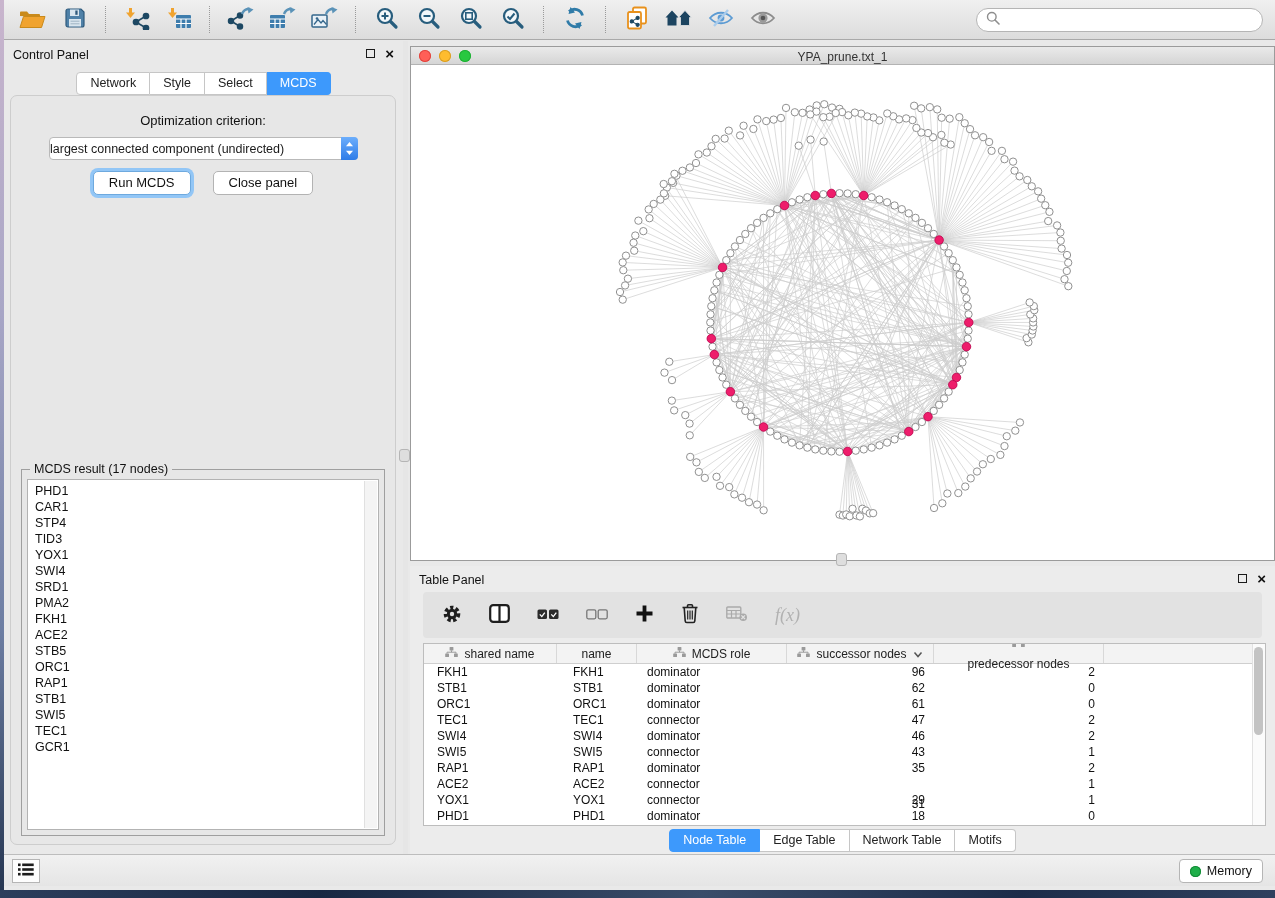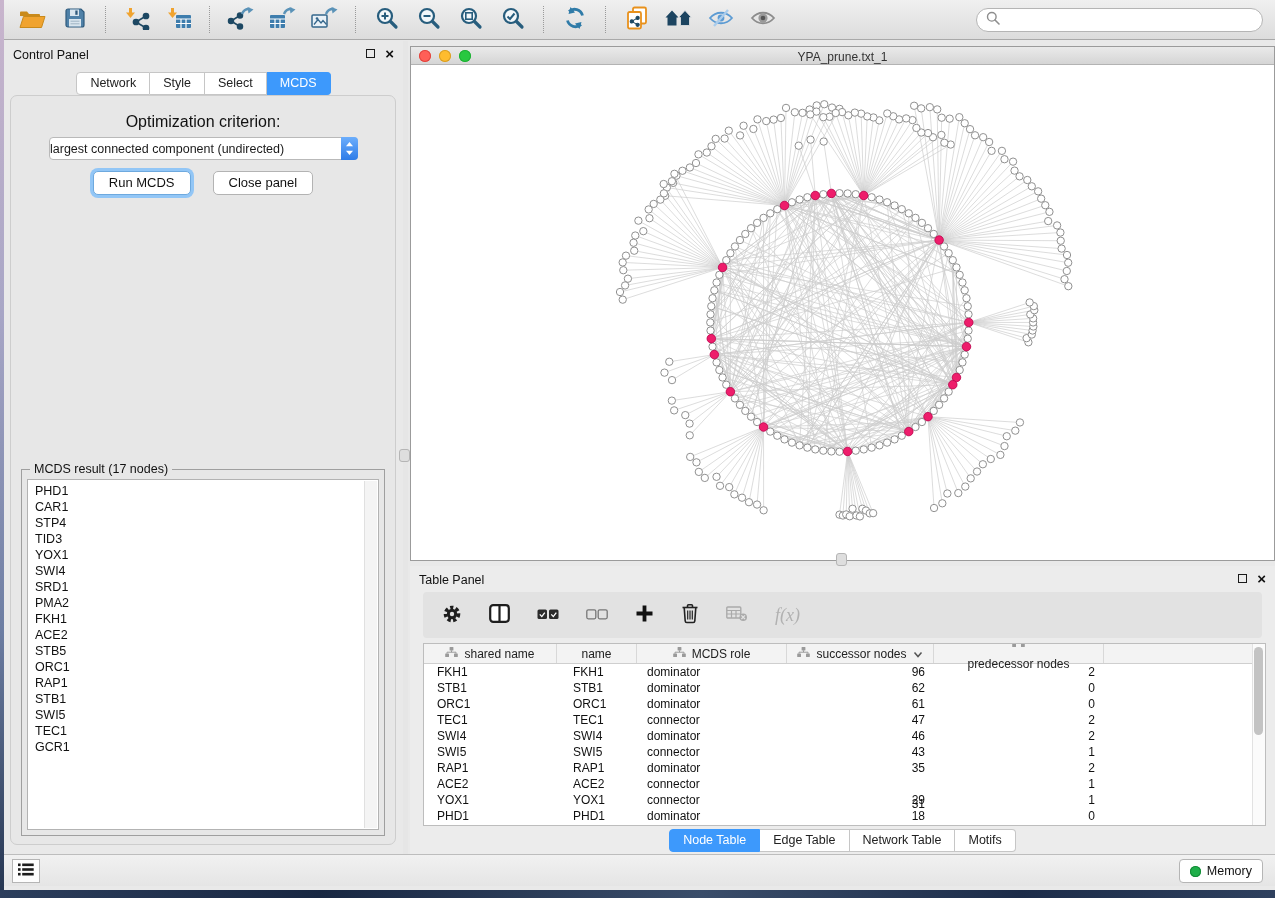--- a/index.html
+++ b/index.html
@@ -37,21 +37,21 @@
   .cp-tabs { position:absolute; top:31px; left:0; right:0; display:flex; justify-content:center; }
   .seg { display:flex; }
   .seg-btn { font-size:12.5px; padding:3px 13px 4px; background:#fff; border:1px solid #c6c6c6;
     border-left-width:0; color:#222; font-family:"Liberation Sans",sans-serif; }
   .seg-btn:first-child { border-left-width:1px; border-radius:4px 0 0 4px; }
   .seg-btn:last-child { border-radius:0 4px 4px 0; }
   .seg-btn.active { background:#3d99fc; color:#fff; border-color:#3d99fc; }
 
   .cp-body { position:absolute; top:54px; left:6px; right:7px; bottom:13px;
     background:#e7e7e7; border:1px solid #cdcdcd; border-radius:7px; }
-  .opt-label { position:absolute; top:17px; left:0; right:0; text-align:center; font-size:16px; color:#111; }
+  .opt-label { position:absolute; top:17px; left:0; right:0; text-align:center; font-size:13px; color:#111; }
   .criterion { position:absolute; top:41px; left:38px; right:37px; height:23px; background:#fff;
     border:1px solid #b9b9b9; border-radius:4px; display:flex; align-items:center; }
   .criterion .val { flex:1; font-size:12.5px; white-space:nowrap; overflow:hidden; }
   .criterion .spin { width:17px; height:23px; margin-right:-1px; background:linear-gradient(#6caefc,#2e7ce8);
     border-radius:0 4px 4px 0; display:flex; align-items:center; justify-content:center; }
   .btn-row { position:absolute; top:75px; left:0; right:0; display:flex; justify-content:center; gap:22px; }
   .pbtn { font-size:13px; padding:3px 15px 4px; background:#fff; border:1px solid #b3b3b3; border-radius:5px;
     color:#111; font-family:"Liberation Sans",sans-serif; }
   .pbtn.focused { box-shadow:0 0 0 3px #92c6f6; border-color:#6ea9de; }
 

